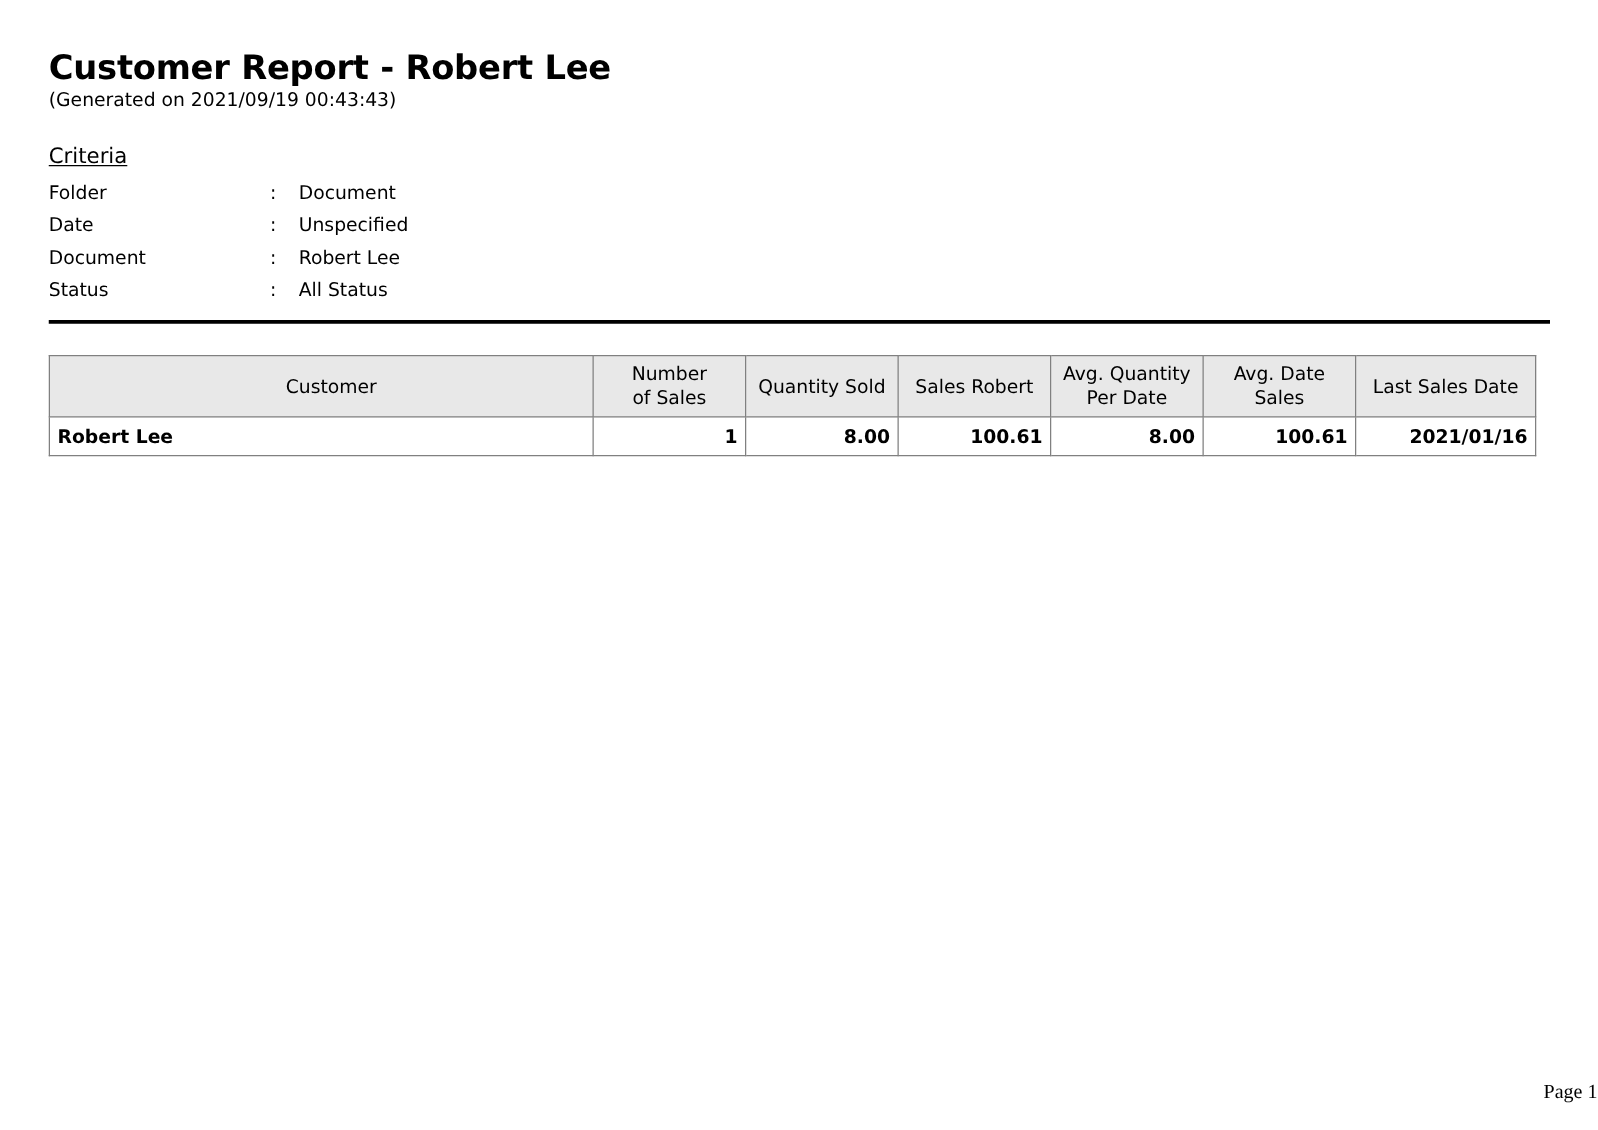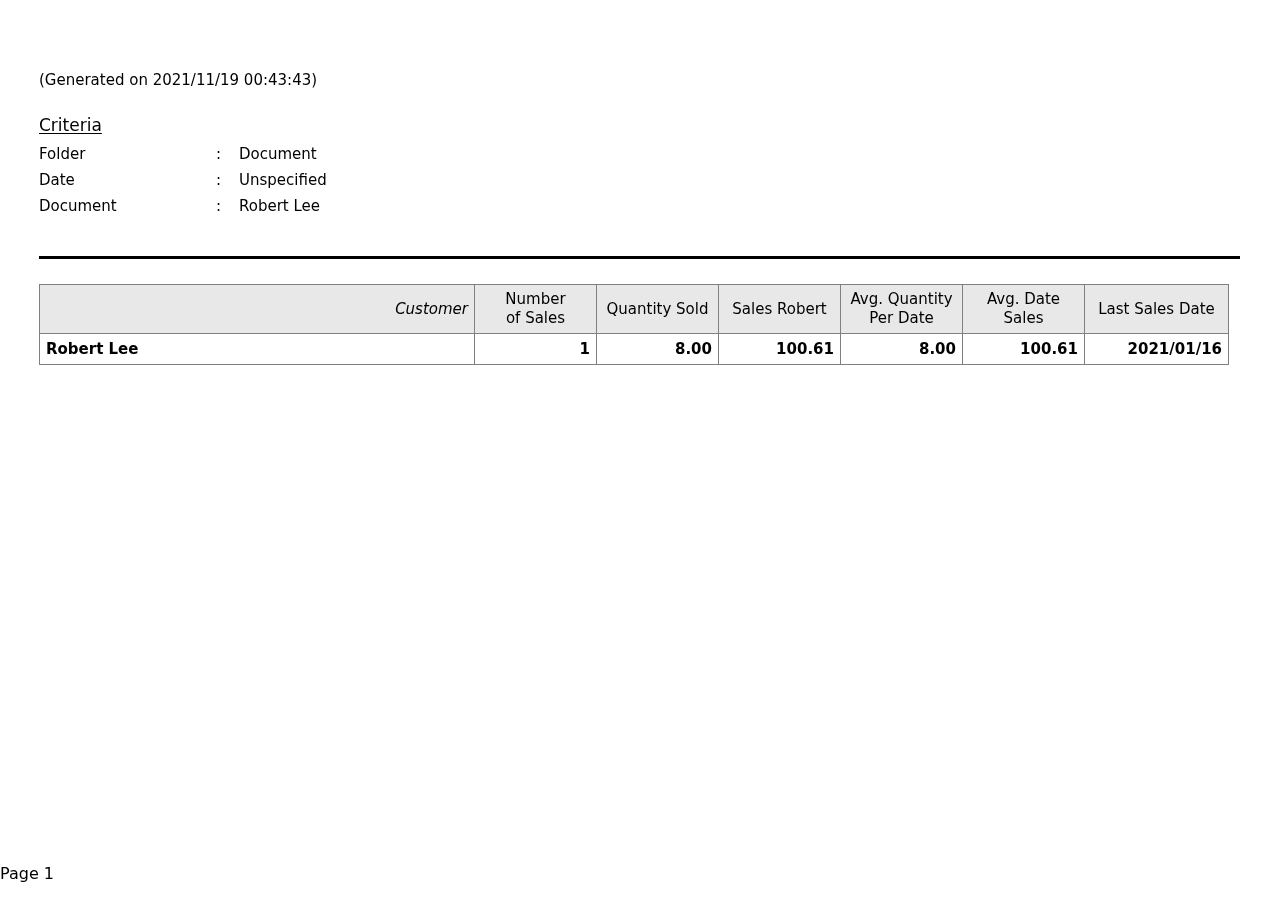--- a/index.html
+++ b/index.html
@@ -97,73 +97,79 @@
     font-weight: normal;
     padding: 4px 6px;
   }
   .data-table thead th {
     background: #e8e8e8;
     height: 40px;
     vertical-align: middle;
     text-align: center;
   }
   .data-table thead th.col-customer {
-    text-align: right;
+    text-align: center;
     padding-left: 22px;
-    font-style: italic;
   }
   .data-table tbody td {
     background: #ffffff;
     height: 22px;
     font-weight: bold;
     vertical-align: middle;
     text-align: right;
   }
   .data-table tbody td.col-customer {
     text-align: left;
   }
   .hdr-line { display: block; }
 
   
   .page-footer {
     position: absolute;
     left: 0;
     top: 863px;
     width: 1278px;
-    text-align: left;
+    text-align: right;
     font-size: 16px;
     line-height: 22px;
+    font-family: Liberation Serif, serif;
   }
 </style>
 </head>
 <body>
 
 <div class="page">
 
-
-  <div class="generated-line">(Generated on 2021/11/19 00:43:43)</div>
+  <div class="report-title">Customer Report - Robert Lee</div>
+
+  <div class="generated-line">(Generated on 2021/09/19 00:43:43)</div>
 
   <div class="criteria-heading">Criteria</div>
 
   <table class="criteria-table">
     <tbody>
       <tr>
         <td class="criteria-label">Folder</td>
         <td class="criteria-colon">:</td>
         <td class="criteria-value">Document</td>
       </tr>
       <tr>
         <td class="criteria-label">Date</td>
         <td class="criteria-colon">:</td>
         <td class="criteria-value">Unspecified</td>
       </tr>
       <tr>
         <td class="criteria-label">Document</td>
         <td class="criteria-colon">:</td>
         <td class="criteria-value">Robert Lee</td>
+      </tr>
+      <tr>
+        <td class="criteria-label">Status</td>
+        <td class="criteria-colon">:</td>
+        <td class="criteria-value">All Status</td>
       </tr>
     </tbody>
   </table>
 
   <div class="divider-rule"></div>
 
   <table class="data-table">
     <colgroup>
       <col style="width:435px">
       <col style="width:122px">

